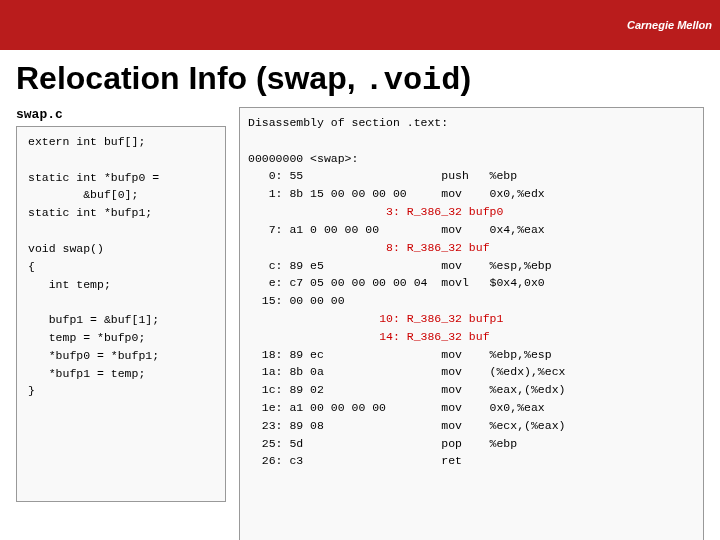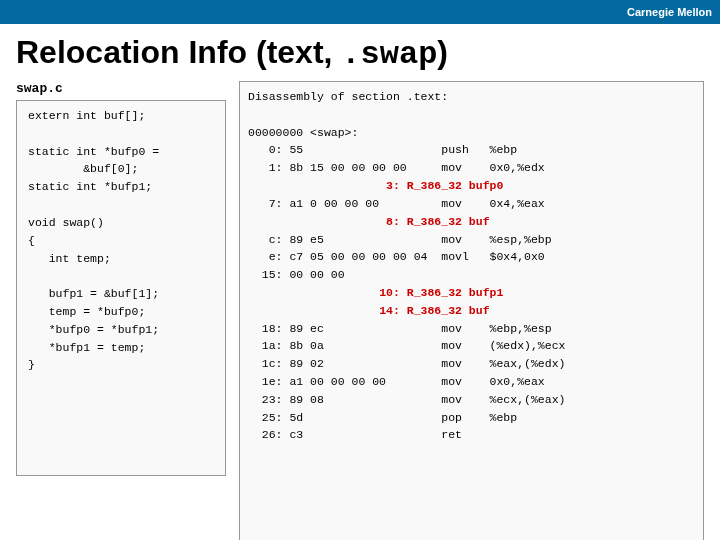--- a/index.html
+++ b/index.html
@@ -6,26 +6,27 @@
 
     body {
       width: 720px;
       height: 540px;
       background: #ffffff;
       font-family: Arial, Helvetica, sans-serif;
       overflow: hidden;
     }
 
     #top-bar {
-      background: #0369a1;
+      background: #b91c1c;
       color: #ffffff;
       text-align: right;
-      padding: 6px 8px;
+      padding: 19px 8px;
       font-size: 11px;
       font-weight: bold;
+      font-style: italic;
     }
 
     #main-title {
       font-size: 32px;
       font-weight: bold;
       padding: 10px 16px 8px 16px;
       color: #000000;
     }
 
     #main-title .mono {
@@ -72,32 +73,32 @@
       padding-left: 11px;
     }
 
     #right-col .code-box {
       height: 537px;
       overflow: hidden;
     }
 
     .red-bold {
       color: #cc0000;
-      font-weight: bold;
+      font-weight: normal;
     }
   </style>
 </head>
 <body>
 
 <div id="top-bar">
   <span>Carnegie Mellon</span>
 </div>
 
 <div id="main-title">
-  <span>Relocation Info (text, </span><span class="mono">.swap</span><span>)</span>
+  <span>Relocation Info (swap, </span><span class="mono">.void</span><span>)</span>
 </div>
 
 <div id="columns">
   <div id="left-col">
     <div class="col-header">swap.c</div>
     <div class="code-box">extern int buf[];
 
 static int *bufp0 =
         &amp;buf[0];
 static int *bufp1;

